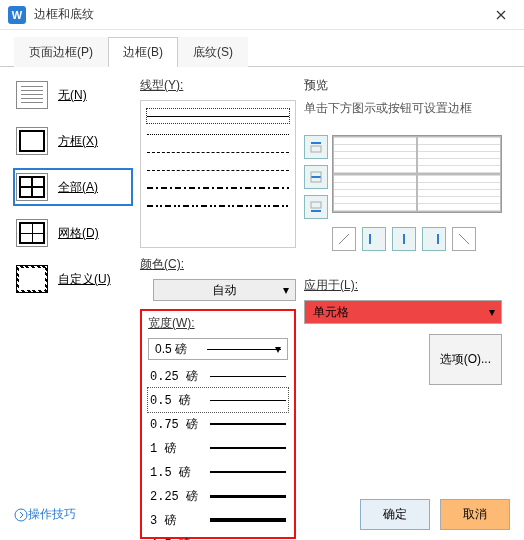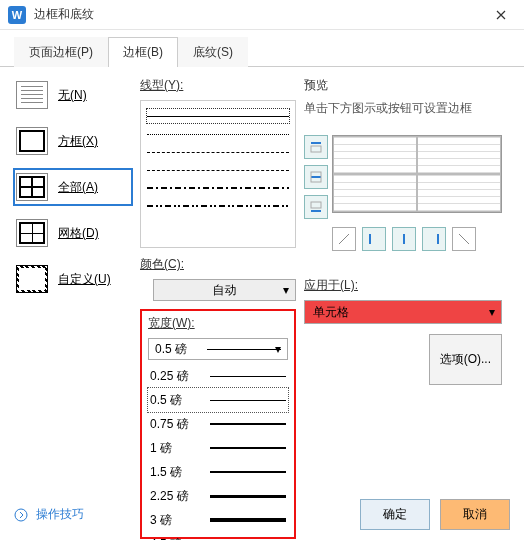--- a/index.html
+++ b/index.html
@@ -35,37 +35,37 @@
 .ls.selected { outline: 1px dotted #333; }
 .color-row { display: flex; margin: 4px 0 8px 13px; }
 .color-select { flex: 1; border: 1px solid #aaa; background: #eee; height: 22px; display: flex; align-items: center; justify-content: center; cursor: pointer; position: relative; }
 .chev { position: absolute; right: 6px; }
 .width-box { border: 2px solid #e11; padding: 4px 6px 0 6px; margin-top: 4px; height: 230px; }
 .width-select { border: 1px solid #aaa; height: 22px; display: flex; align-items: center; padding: 0 6px; margin: 4px 0; background: #fff; cursor: pointer; position: relative; }
 .wsel-label { width: 52px; }
 .wsel-line { flex: 1; height: 1px; background: #000; }
 .width-item { height: 24px; display: flex; align-items: center; padding: 0 2px; cursor: pointer; }
 .width-item.sel { outline: 1px dotted #555; }
-.wi-label { width: 60px; }
+.wi-label { width: 60px; font-family: Liberation Mono, monospace; }
 .wi-line { flex: 1; background: #000; }
 .right-col { width: 198px; }
 .hint { color: #555; margin: 4px 0 18px 0; }
 .preview-box { display: flex; gap: 4px; margin-top: 4px; }
 .preview-btns { display: flex; flex-direction: column; gap: 6px; }
 .pbtn { width: 24px; height: 24px; border: 1px solid #8bb; background: #eaf4f4; cursor: pointer; display: flex; align-items: center; justify-content: center; }
 .pbtn svg { width: 14px; height: 14px; }
 .pbtn.plain { background: #fff; border-color: #aaa; }
 .preview-table { flex: 1; height: 78px; border: 1px solid #999; display: grid; grid-template: 1fr 1fr / 1fr 1fr; }
 .preview-table > div { border: 1px solid #bbb; background: repeating-linear-gradient(#ddd 0 1px, transparent 1px 7px); }
 .preview-btns-h { display: flex; gap: 6px; margin: 8px 0 0 28px; }
 .apply-row { margin-top: 26px; }
 .apply-select { border: 1px solid #aaa; height: 24px; width: 100%; display: flex; align-items: center; padding: 0 8px; margin-top: 4px; background: #ef4444; cursor: pointer; position: relative; }
 .opts-btn { float: right; margin-top: 10px; border: 1px solid #aaa; background: #f3f3f3; padding: 16px 10px; cursor: pointer; }
 .footer { position: absolute; bottom: 10px; left: 14px; right: 14px; display: flex; align-items: center; }
-.tips { color: #2b7cd3; cursor: pointer; display: flex; align-items: center; gap: 8px; }
+.tips { color: #2b7cd3; cursor: pointer; display: flex; align-items: center; gap: 0; }
 .tips svg { width: 14px; height: 14px; }
 .footer-spacer { flex: 1; }
 .btn { border: 1px solid #8cb0c9; background: #e8f0f7; padding: 6px 22px; margin-left: 10px; cursor: pointer; }
 .btn.secondary { background: #fdba74; border-color: #aaa; }
 </style>
 </head>
 <body>
 
 <div class="titlebar">
   <div class="app-icon">W</div>

